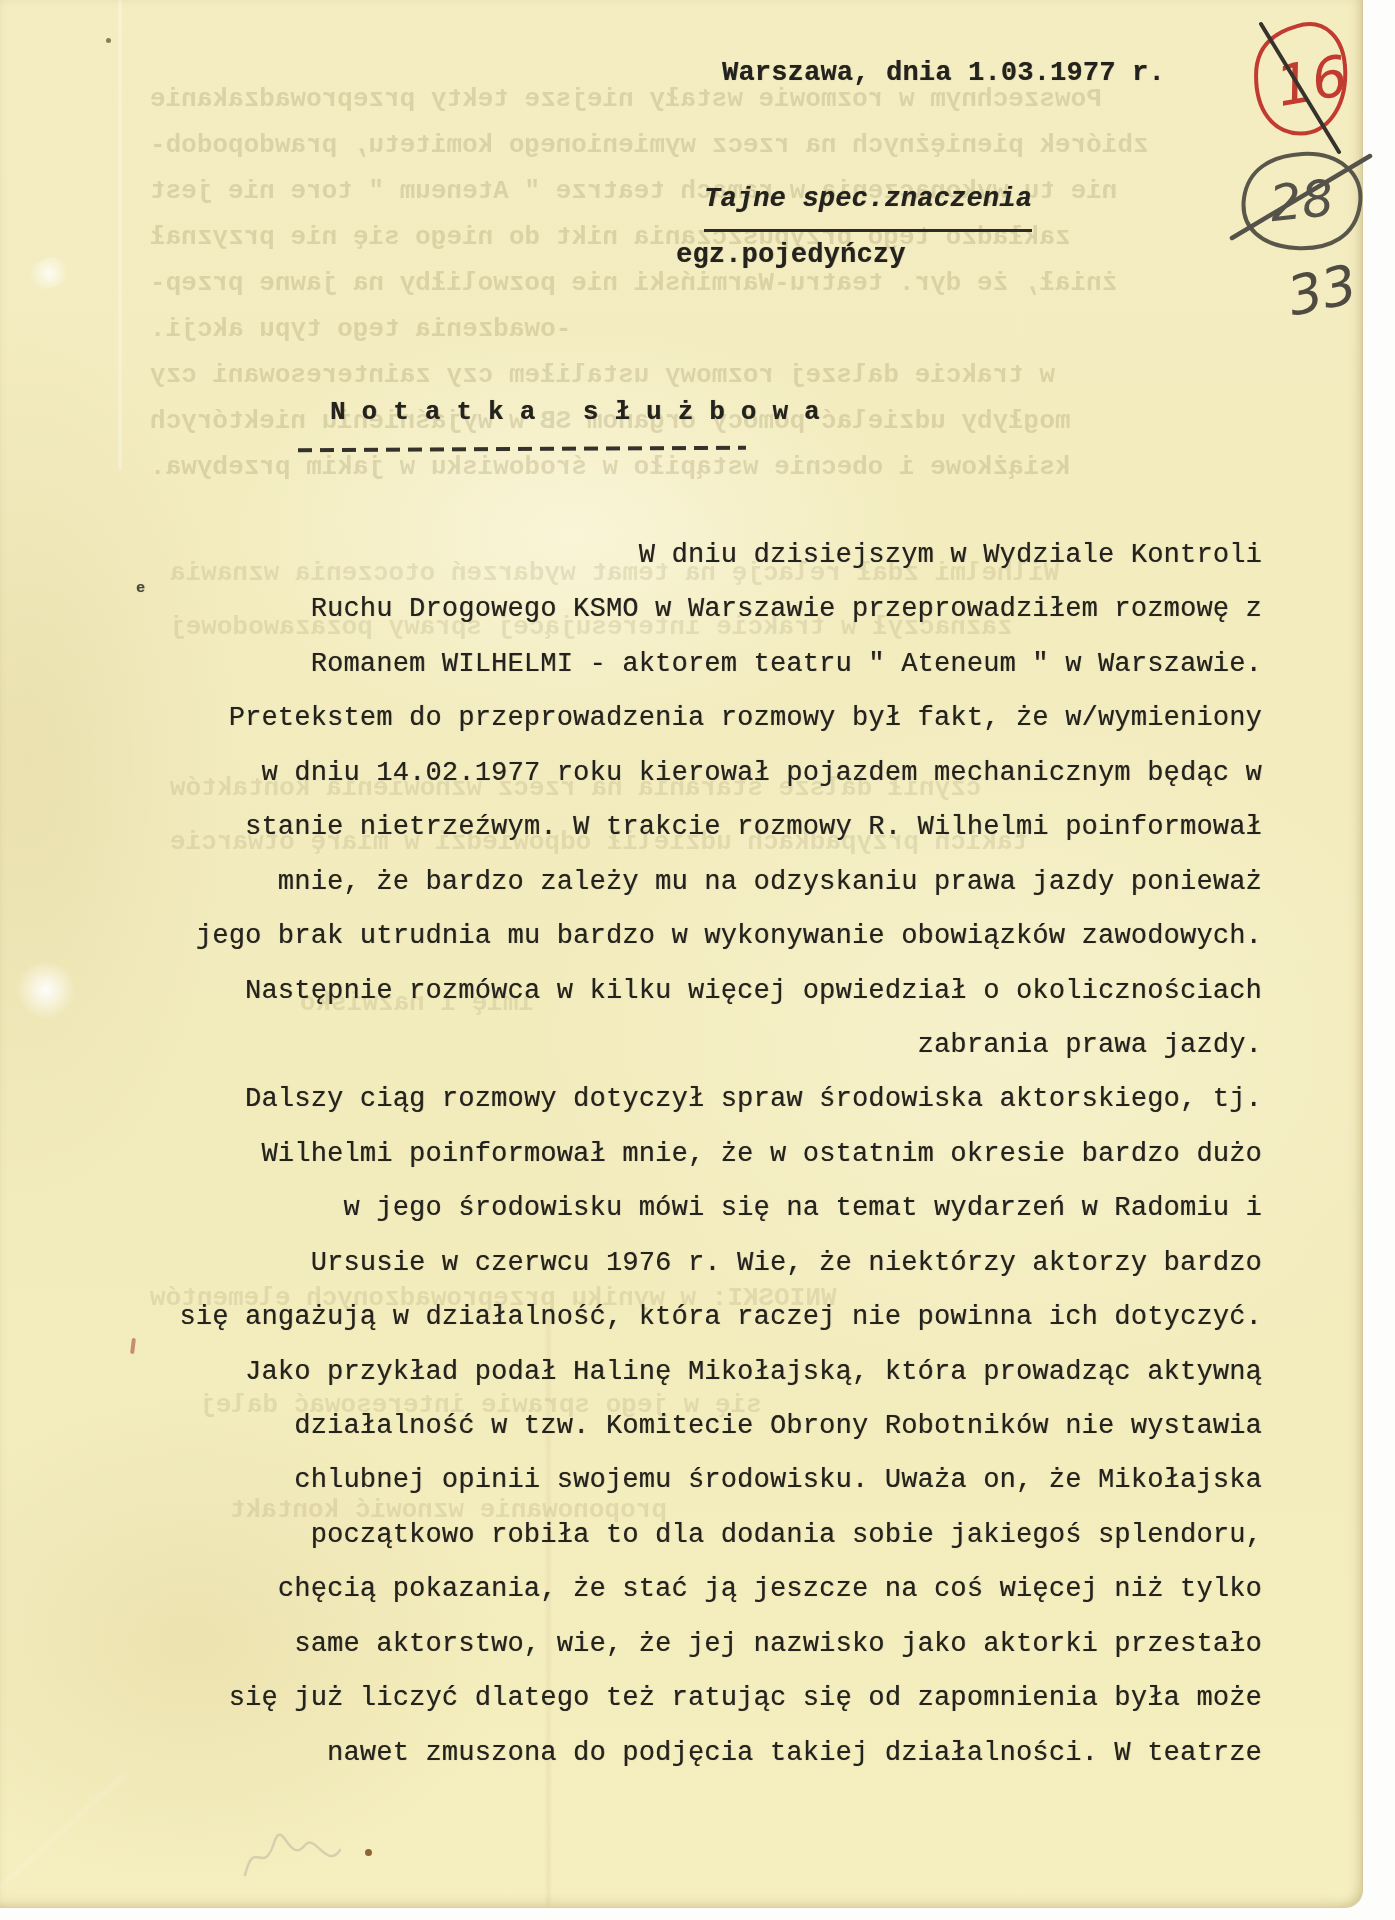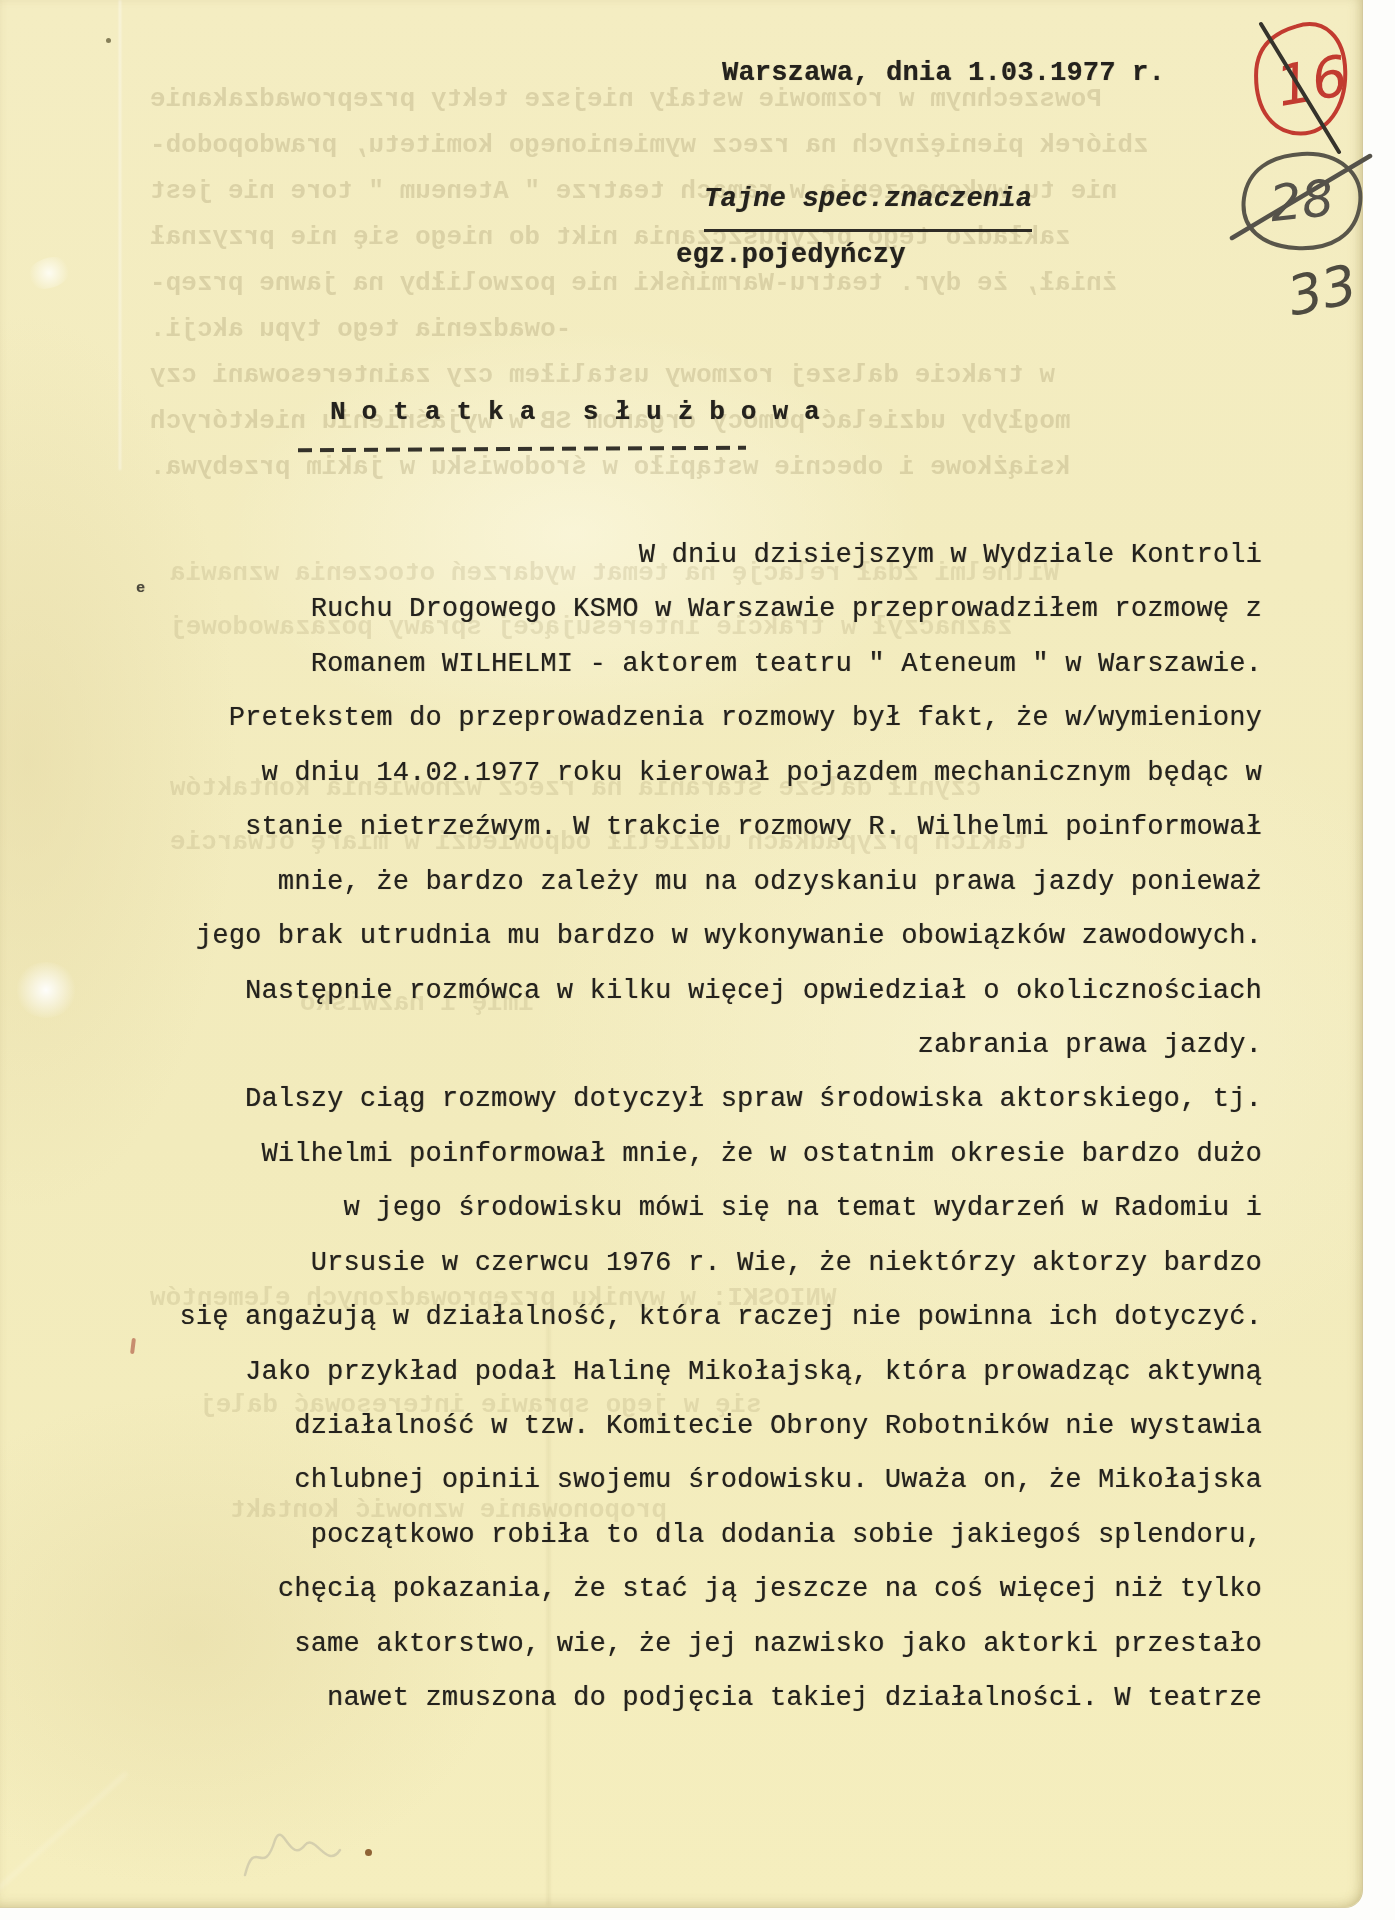--- a/index.html
+++ b/index.html
@@ -152,20 +152,21 @@
         <div class="doc-line">Wilhelmi poinformował mnie, że w ostatnim okresie bardzo dużo</div>
         <div class="doc-line">w jego środowisku mówi się na temat wydarzeń w Radomiu i</div>
         <div class="doc-line">Ursusie w czerwcu 1976 r. Wie, że niektórzy aktorzy bardzo</div>
         <div class="doc-line">się angażują w działalność, która raczej nie powinna ich dotyczyć.</div>
         <div class="doc-line">Jako przykład podał Halinę Mikołajską, która prowadząc aktywną</div>
         <div class="doc-line">działalność w tzw. Komitecie Obrony Robotników nie wystawia</div>
         <div class="doc-line">chlubnej opinii swojemu środowisku. Uważa on, że Mikołajska</div>
         <div class="doc-line">początkowo robiła to dla dodania sobie jakiegoś splendoru,</div>
         <div class="doc-line">chęcią pokazania, że stać ją jeszcze na coś więcej niż tylko</div>
         <div class="doc-line">same aktorstwo, wie, że jej nazwisko jako aktorki przestało</div>
+        <div class="doc-line">się już liczyć dlatego też ratując się od zapomnienia była może</div>
         <div class="doc-line">nawet zmuszona do podjęcia takiej działalności. W teatrze</div>
       </div>
 
     <svg class="annot" style="left:1243px;top:16px;" width="118" height="140" viewBox="0 0 118 140">
       <path d="M59 10 C88 4 106 26 103 60 C100 96 78 120 52 117 C24 114 10 88 14 54 C17 26 36 14 59 10 Z" fill="none" stroke="#c23b30" stroke-width="4" stroke-linecap="round" transform="rotate(-6 59 65)"></path>
       <text x="34" y="86" font-size="56" fill="#c23b30" transform="rotate(-10 60 70)">16</text>
       <line x1="18" y1="8" x2="96" y2="136" stroke="#35332c" stroke-width="4" stroke-linecap="round"></line>
     </svg>
 
     <svg class="annot" style="left:1222px;top:142px;" width="160" height="185" viewBox="0 0 160 185">

